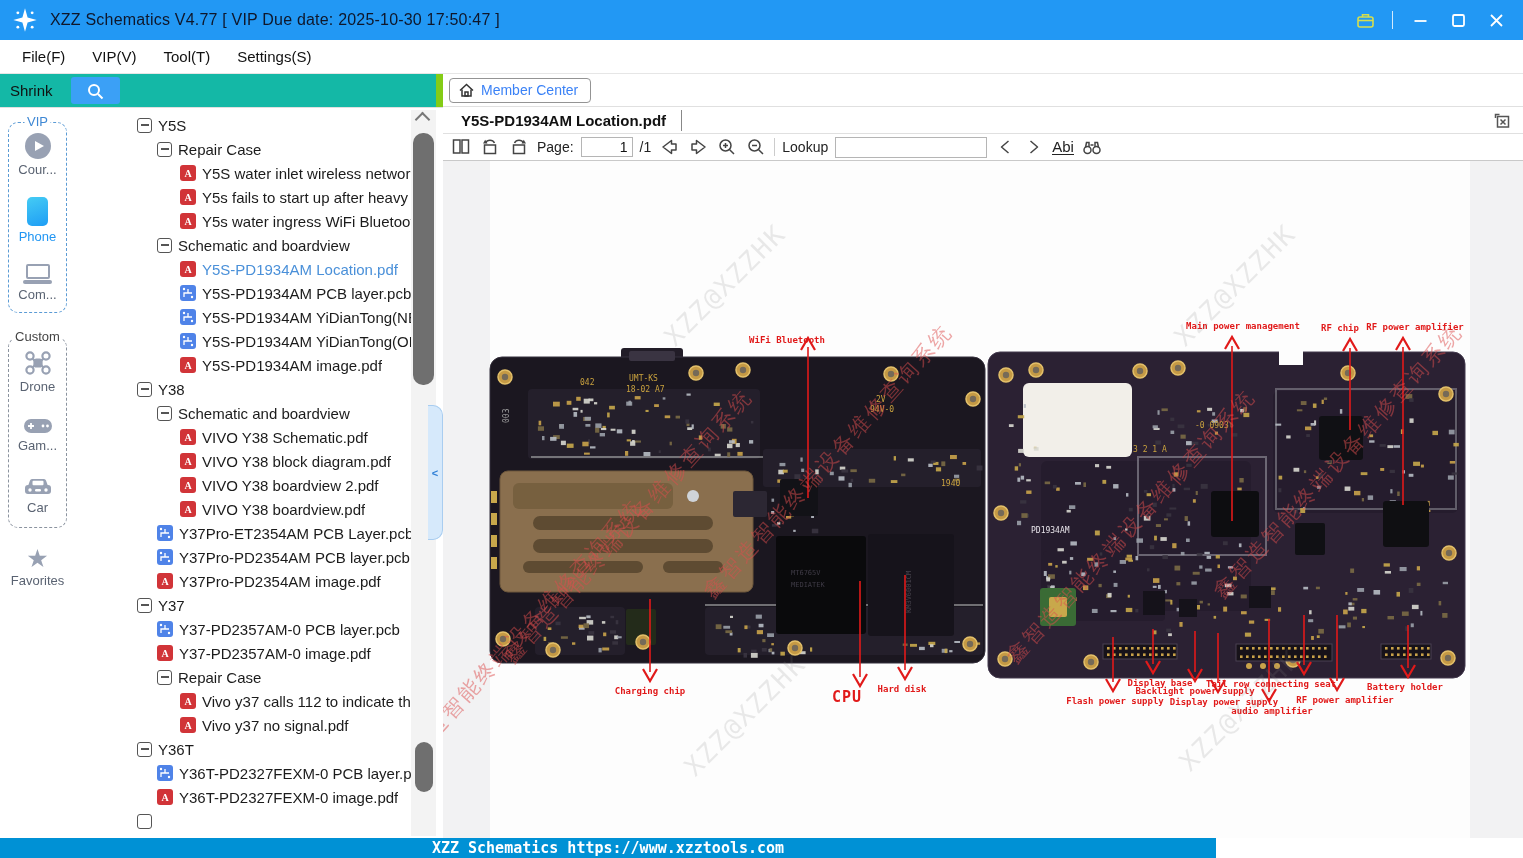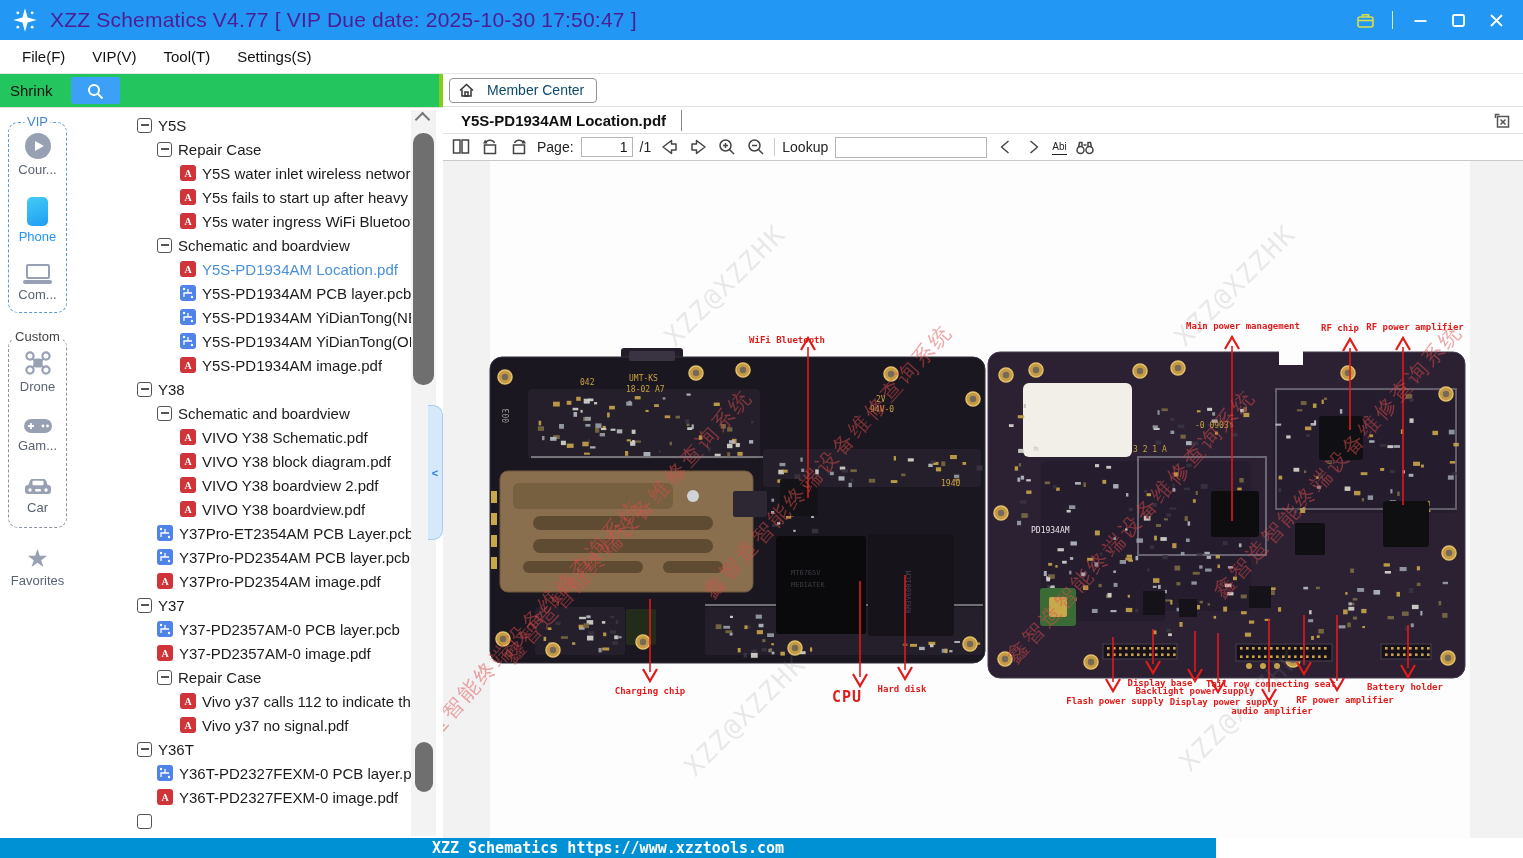--- a/index.html
+++ b/index.html
@@ -3,33 +3,33 @@
 <meta charset="utf-8">
 <style>
   * { margin:0; padding:0; box-sizing:border-box; }
   body { font-family:"Liberation Sans", sans-serif; background:#888; }
   .app { position:relative; width:1523px; height:858px; overflow:hidden; background:#fff; }
 
   
   .titlebar { position:absolute; left:0; top:0; width:1523px; height:40px;
     background:var(--c-titlebar,#2298f4); display:flex; align-items:center; }
   .app-logo { width:26px; height:26px; margin:0 12px 0 12px; }
-  .title-text { color:#4c1d95; font-size:21px; letter-spacing:.2px; }
+  .title-text { color:#0f172a; font-size:16px; letter-spacing:.2px; }
   .title-right { margin-left:auto; display:flex; align-items:center; gap:16px; padding-right:16px; }
   .title-sep { width:1px; height:18px; background:rgba(255,255,255,.8); }
   .winbtn { width:22px; height:22px; display:flex; align-items:center; justify-content:center; cursor:pointer; }
 
   
   .menubar { position:absolute; left:0; top:40px; width:1523px; height:34px; background:#fff;
     border-bottom:1px solid #e6e6e6; display:flex; align-items:center; padding-left:16px; gap:15px; }
   .menu-item { font-size:15px; color:#111; padding:4px 6px; cursor:default; }
 
   
-  .leftcol { position:absolute; left:0; top:74px; width:443px; height:764px; background:#22c55e;
-    border-right:4px solid #84cc16;padding-left:14px; }
+  .leftcol { position:absolute; left:0; top:74px; width:443px; height:764px; background:#14b8a6;
+    border-right:7px solid #84cc16;padding-left:14px; }
   .rightcol { position:absolute; left:443px; top:74px; width:1080px; height:764px; background:#fff; }
 
   
   .searchrow { position:absolute; left:0; top:0; width:443px; height:34px; border-bottom:1px solid #e0e0e0;
     display:flex; align-items:center; }
   .shrink-btn { font-size:15px; color:#111; padding:3px 7px; margin-left:3px; cursor:pointer; }
   .model-input { position:relative; width:300px; height:27px; margin-left:6px; }
   .model-input input { width:100%; height:100%; border:1px solid #c8c8c8; border-radius:3px;
     font-size:13.5px; padding:0 26px 0 9px; color:#333; }
   .model-input input::placeholder { color:#b0b0b0; }
@@ -102,35 +102,35 @@
     border-radius:9px; cursor:pointer; }
   .splitter { position:absolute; left:428px; top:331px; width:15px; height:135px; background:#d6e9fb;
     border:1px solid #a9cdf0; border-left:none; border-radius:0 10px 10px 0; cursor:pointer;
     display:flex; align-items:center; justify-content:center; z-index:5; }
   .splitter span { color:#2f7fd6; font-size:11px; font-weight:bold; }
 
   
   .memberrow { position:absolute; left:0; top:0; width:1080px; height:33px; border-bottom:1px solid #e0e0e0;
     background:#fff; display:flex; align-items:center; }
   .member-btn { margin-left:6px; height:25px; padding:0 12px 0 8px; border:1px solid #949494;
-    border-radius:4px; display:flex; align-items:center; gap:12px; font-size:14px; color:#0c4a6e; cursor:pointer; }
+    border-radius:4px; display:flex; align-items:center; gap:6px; font-size:14px; color:#3b82f6; cursor:pointer; }
   .tabrow { position:absolute; left:0; top:33px; width:1080px; height:27px; border-bottom:1px solid #e0e0e0;
     background:#fff; display:flex; align-items:center; }
   .doc-tab { font-size:15px; font-weight:bold; color:#111; margin-left:18px; cursor:pointer; }
   .tab-sep { position:absolute; left:238px; top:3px; width:1px; height:21px; background:#888; }
   .tab-close { position:absolute; right:12px; top:5px; cursor:pointer; }
   .toolbar { position:absolute; left:0; top:60px; width:1080px; height:27px; border-bottom:1px solid #c9c9c9;
     background:#fff; display:flex; align-items:center; gap:7px; padding-left:7px; }
   .tbtn { width:22px; height:22px; display:flex; align-items:center; justify-content:center; cursor:pointer; flex:none; }
   .tb-label { font-size:14px; color:#222; }
   .page-input { width:52px; height:20px; border:1px solid #b5b5b5; font-size:14px; text-align:right;
     padding-right:4px; color:#111; }
   .lookup-input { width:152px; height:21px; border:1px solid #b5b5b5; font-size:13px; padding:0 4px; }
   .tb-sep { width:1px; height:18px; background:#ccc; }
-  .abi { font-size:10px; color:#222; border-bottom:1.6px solid #222; line-height:15px; cursor:pointer; }
+  .abi { font-size:15px; color:#222; border-bottom:1.6px solid #222; line-height:15px; cursor:pointer; }
 
   
   .content { position:absolute; left:0; top:87px; width:1080px; height:677px; background:#f2f2f3; overflow:hidden; }
   .pdf-page { position:absolute; left:47px; top:0; width:980px; height:677px; background:#fdfdfd; }
   #pcb-svg { position:absolute; left:0; top:0; z-index:2; }
   #pcb-labels { position:absolute; left:0; top:0; width:1080px; height:677px; z-index:3; pointer-events:none; }
   .pcb-label { position:absolute; transform:translate(-50%,-50%); font-family:"DejaVu Sans Mono",monospace;
     font-size:9px; color:var(--c-annotation,#e11a1a); white-space:nowrap; font-weight:bold; }
   .pcb-label.big { font-size:15px; letter-spacing:1px; }
   .wm { position:absolute; white-space:nowrap; font-family:"DejaVu Sans Mono",monospace; }

